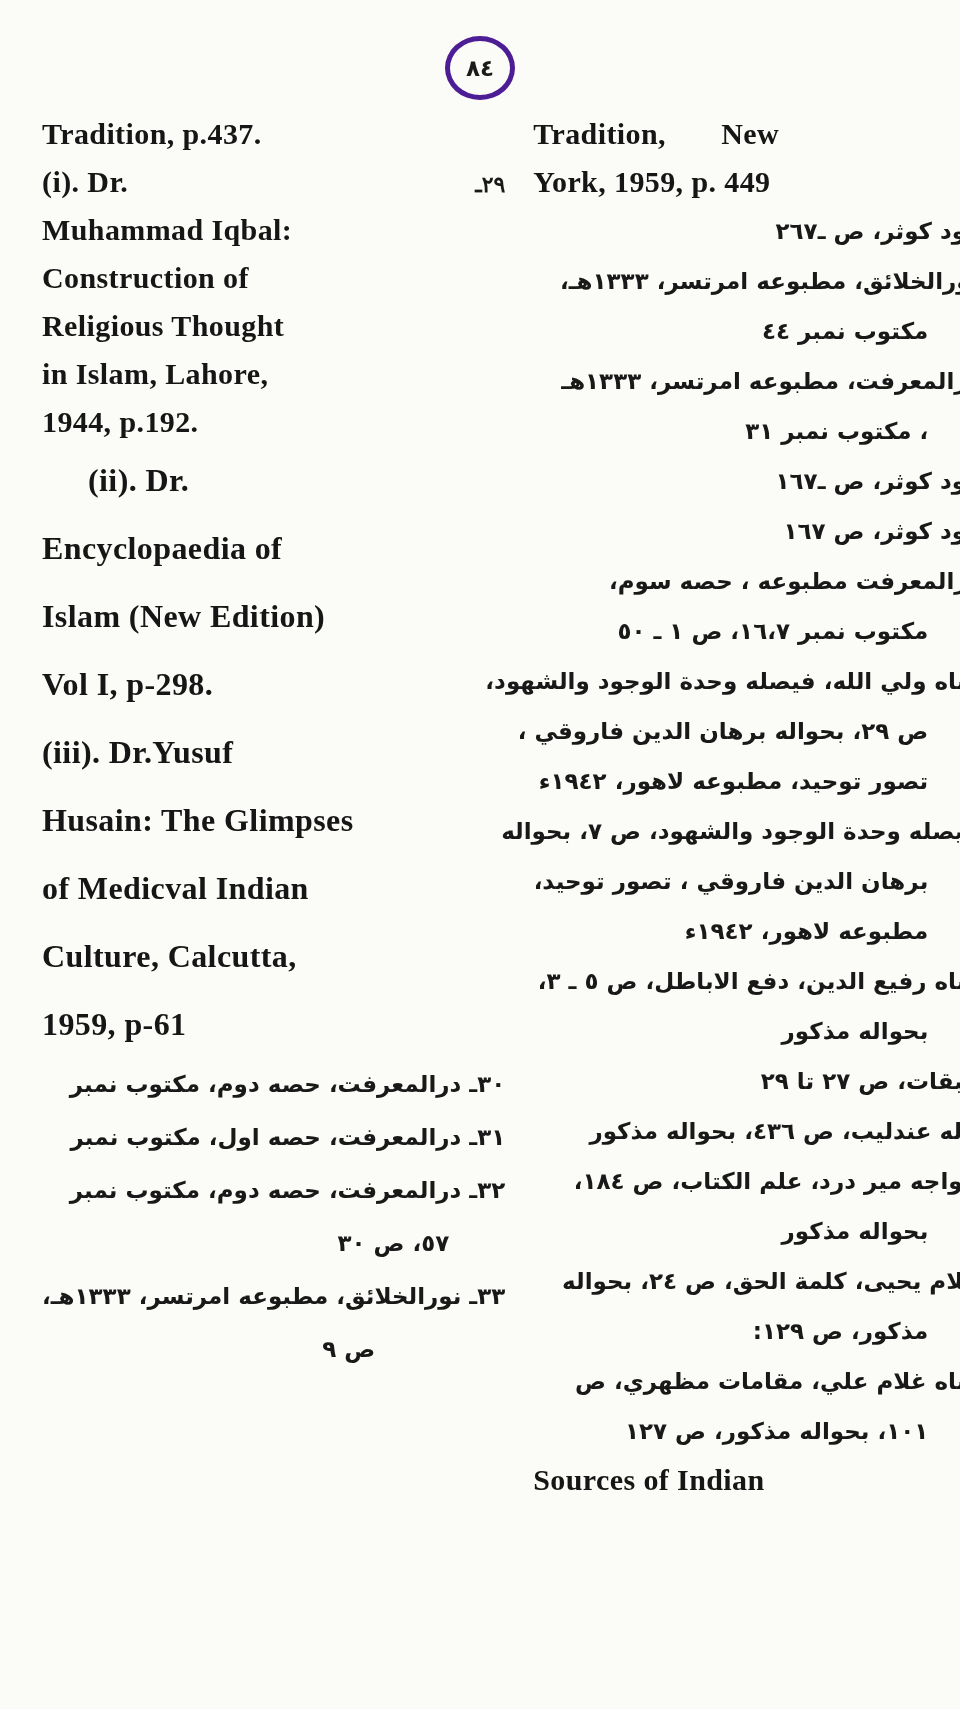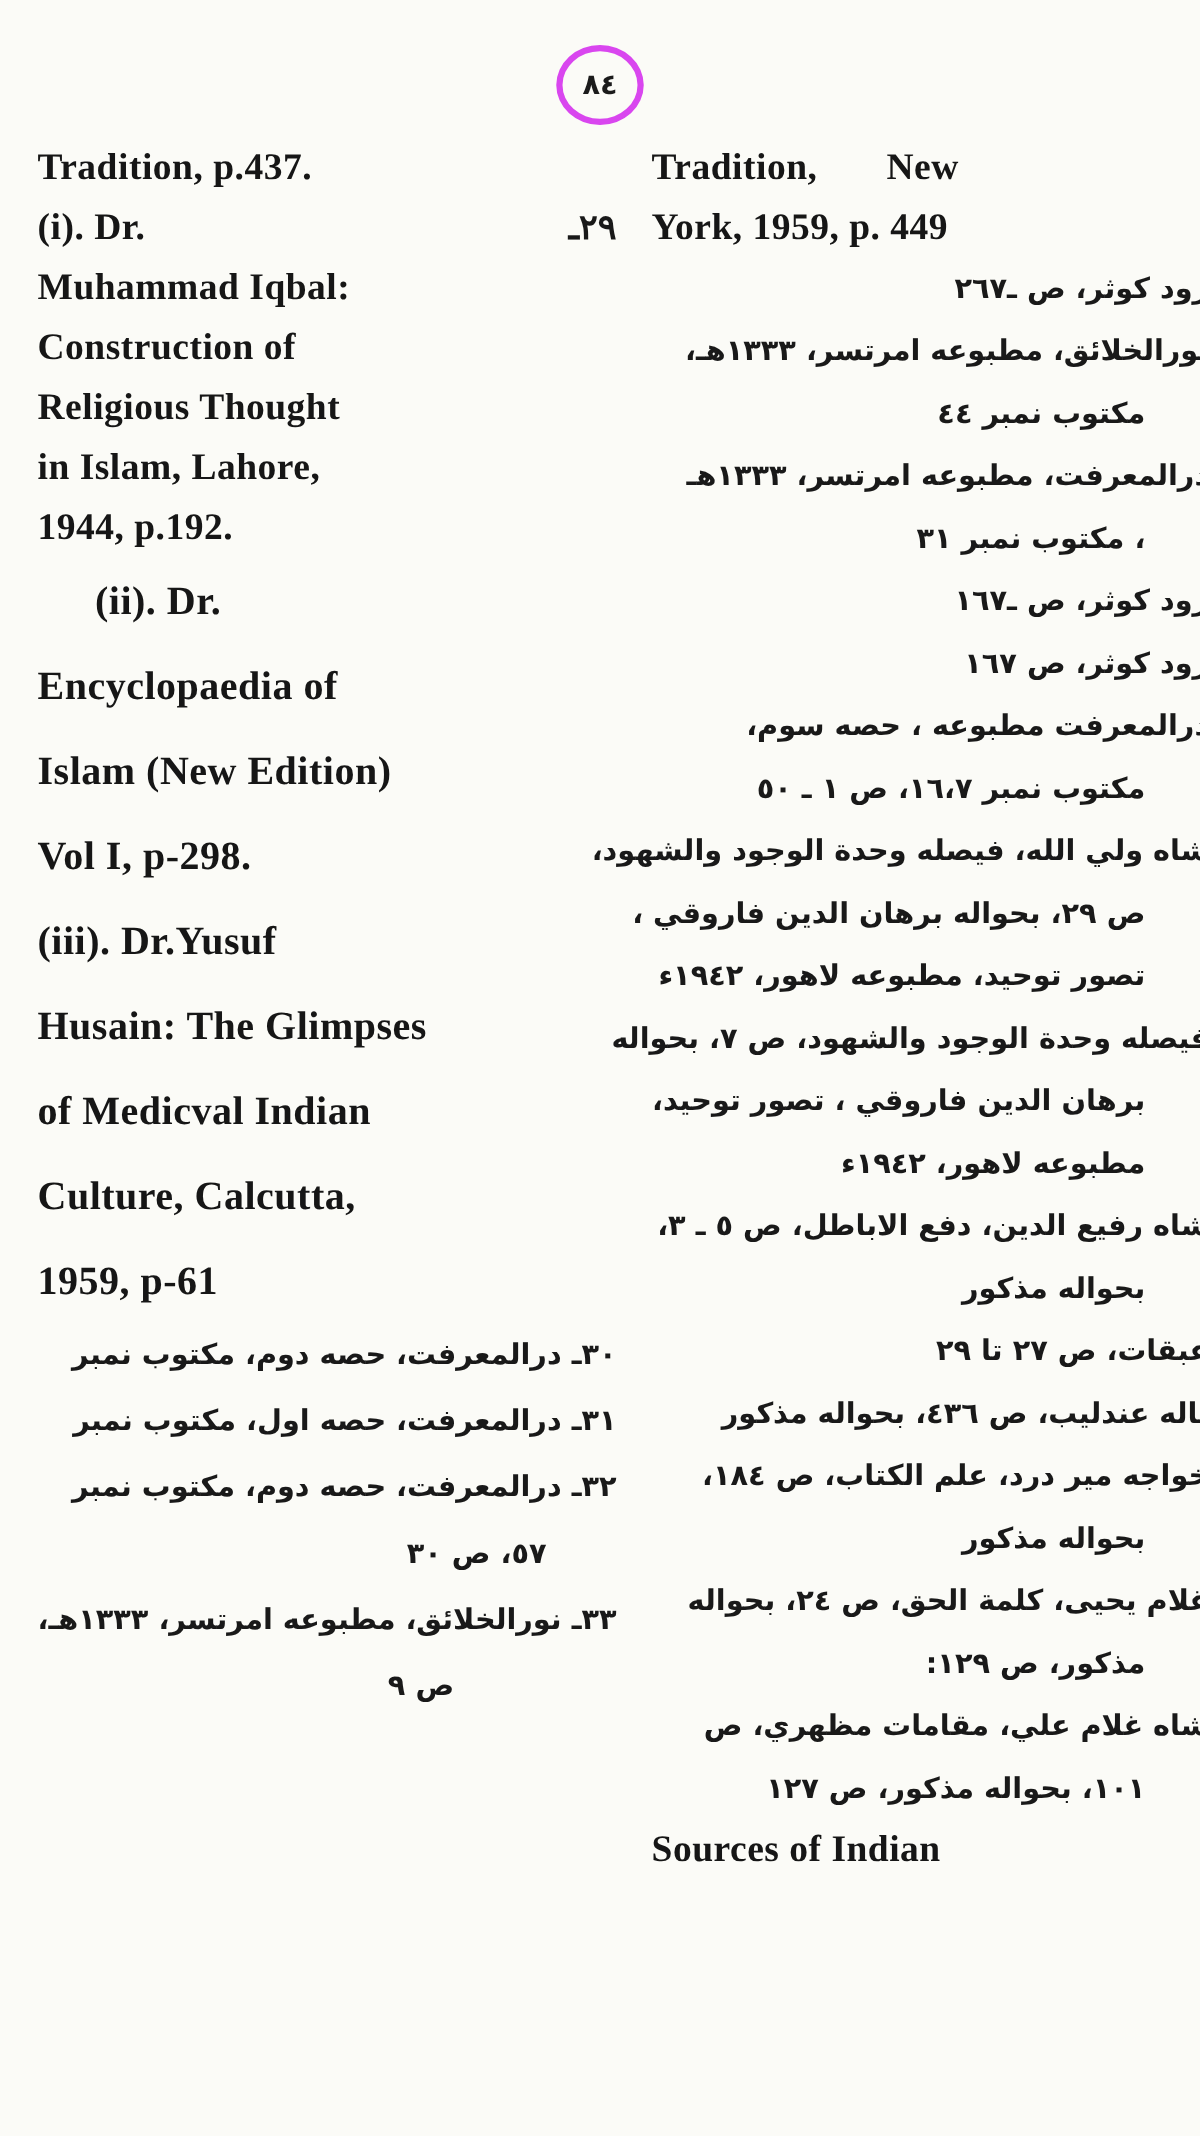--- a/index.html
+++ b/index.html
@@ -15,37 +15,37 @@
     color: #1b1b1b;
     overflow: hidden;
   }
   .badge {
     position: absolute;
     top: 36px;
     left: 50%;
     transform: translateX(-50%);
     width: 60px;
     height: 54px;
-    border: 5px solid #d946ef;
+    border: 5px solid #4c1d95;
     border-radius: 50%;
     display: flex;
     align-items: center;
     justify-content: center;
     font-family: "DejaVu Sans", sans-serif;
     font-weight: bold;
     font-size: 23px;
   }
   .columns {
     position: absolute;
     top: 110px;
     left: 0;
     width: 960px;
     display: flex;
   }
-  .col-left  { width: 470px; padding-left: 30px; padding-right: 22px; }
+  .col-left  { width: 470px; padding-left: 42px; padding-right: 22px; }
   .col-right { width: 490px; padding-left: 6px;  padding-right: 22px; }
   .line { white-space: nowrap; }
   .en {
     font-family: "Liberation Serif", serif;
     font-weight: 700;
     font-size: 30px;
     letter-spacing: 0.4px;
     color: #161616;
   }
   .en.tight { height: 48px; line-height: 48px; }
@@ -62,21 +62,21 @@
   .col-left  .ur { height: 53px; line-height: 53px; }
   .col-right .ur { height: 50px; line-height: 50px; }
   .col-left  .ur.ind1 { padding-right: 56px; }
   .col-left  .ur.ind2 { padding-right: 130px; }
   .col-right .ur.ind1 { padding-right: 95px; }
   .row { display: flex; justify-content: space-between; align-items: baseline; text-align: right; }
   .marker {
     direction: rtl;
     font-family: Liberation Sans, sans-serif;
     font-weight: 700;
-    font-size: 28px;
+    font-size: 22px;
     color: #191919;
   }
 </style>
 </head>
 <body>
 
 <div class="page">
 
   <div class="badge">
     <span>٨٤</span>

